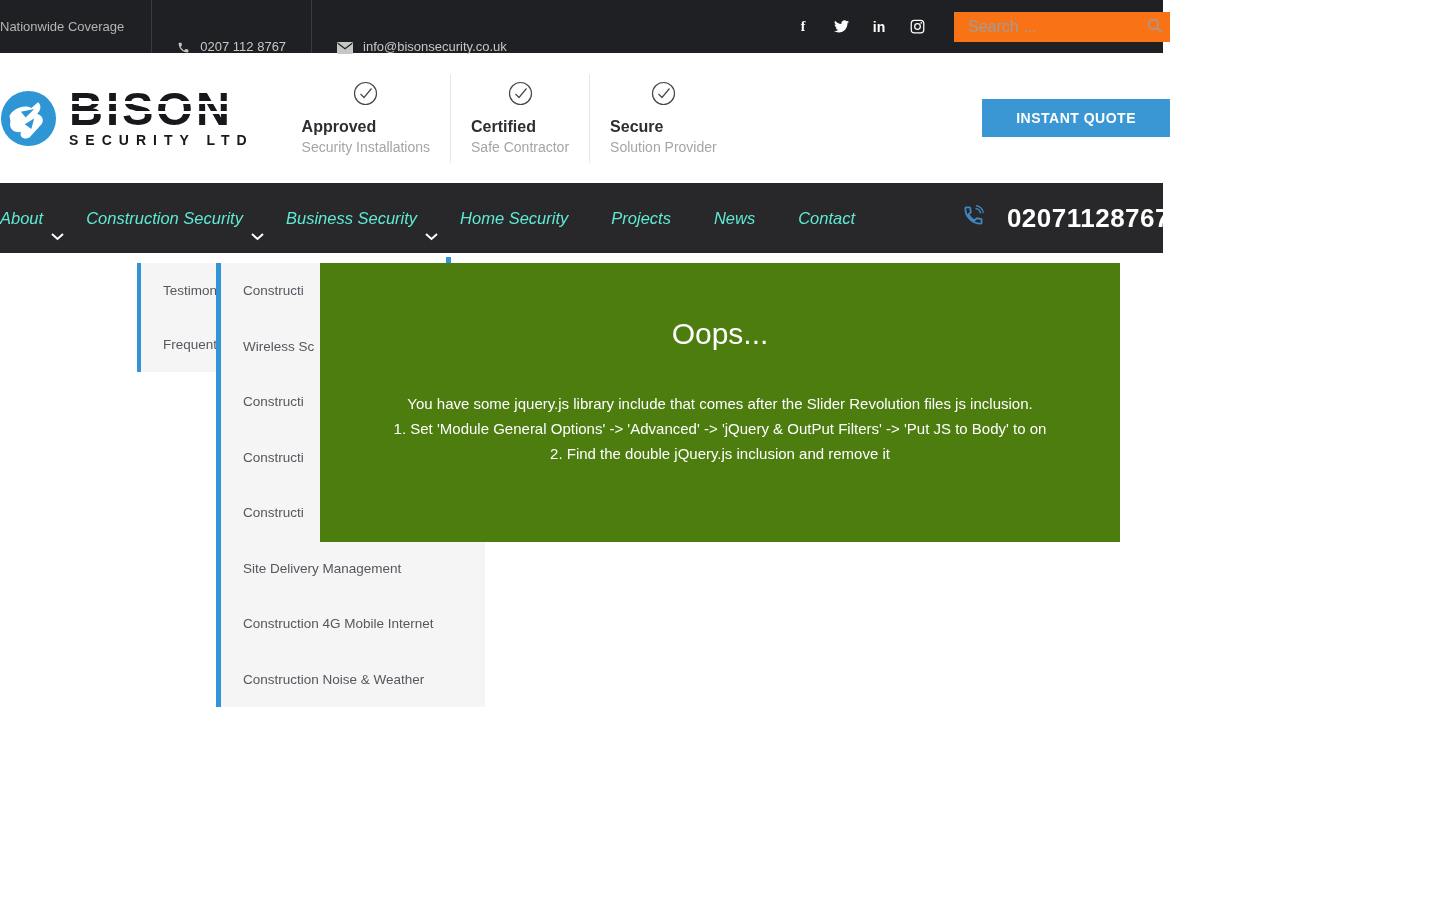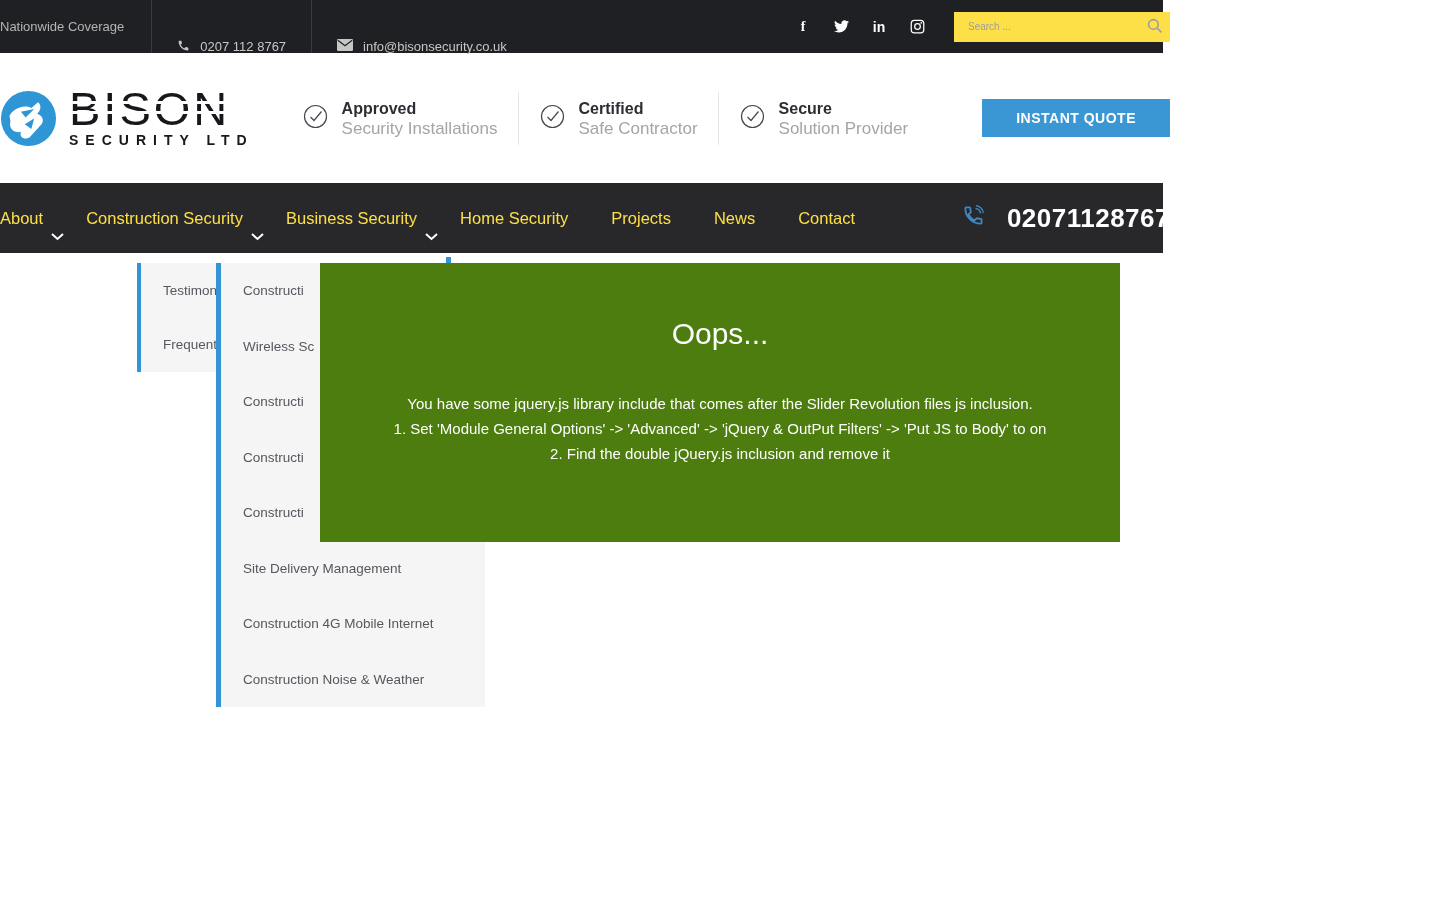--- a/index.html
+++ b/index.html
@@ -7,61 +7,61 @@
               font-family:"Liberation Sans", sans-serif; }
   .page { position:relative; width:1163px; height:900px; }
   .container { width:1170px; margin:0 auto; position:relative; }
 
   
   .topbar { height:53px; background:#1f2023; }
   .topbar .container { height:53px; display:flex; align-items:center; justify-content:space-between; }
   .topbar-left { display:flex; align-items:center; height:100%; }
   .coverage { color:#b4b4b4; font-size:13px; margin-right:27px; }
   .tb-sep { width:1px; height:53px; background:#3a3b3e; }
-  .tb-item { display:flex; align-items:flex-start; gap:10px; color:#c6c6c6; font-size:13px; padding:0 25px;margin-top:40px; }
+  .tb-item { display:flex; align-items:flex-end; gap:10px; color:#c6c6c6; font-size:13px; padding:0 25px;margin-top:40px; }
   .tb-item svg { display:block; }
   .topbar-right { display:flex; align-items:center; }
   .social { display:flex; align-items:center; gap:20px; margin-right:28px; }
   .social a { color:#ffffff; text-decoration:none; font-size:14px; font-weight:bold;
               width:18px; text-align:center; display:inline-block; }
   .social svg { display:block; margin:0 auto; }
   .searchbox { position:relative; width:216px; height:30px; }
-  .searchbox input { width:100%; height:100%; background:#fde047; border:none; outline:none;
-                     padding:0 30px 0 14px; font-size:10px; color:#444; font-family:"Liberation Sans",sans-serif; }
+  .searchbox input { width:100%; height:100%; background:#f97316; border:none; outline:none;
+                     padding:0 30px 0 14px; font-size:16px; color:#444; font-family:"Liberation Sans",sans-serif; }
   .searchbox input::placeholder { color:#9d9d9d; }
   .search-btn { position:absolute; right:6px; top:6px; width:18px; height:18px; border:none;
                 background:transparent; cursor:pointer; padding:0; }
 
   
   .header { height:130px; background:#ffffff; }
   .header .container { height:130px; display:flex; align-items:center; }
   .logo { display:flex; align-items:center; gap:12px; }
   .logo-mark { width:57px; height:57px; }
   .logo-text { position:relative; }
-  .logo-title { font-size:47px; font-weight:normal; color:#17181b; letter-spacing:3px; line-height:40px; }
+  .logo-title { font-size:47px; font-weight:bold; color:#17181b; letter-spacing:3px; line-height:40px; }
   .logo-stripe { position:absolute; left:0; right:0; height:3px; background:#ffffff; }
   .stripe-1 { top:12px; } .stripe-2 { top:22px; }
   .logo-subtitle { font-size:14px; font-weight:bold; color:#17181b; letter-spacing:7px; margin-top:3px; }
 
   .badges { display:flex; align-items:center; margin-left:28px; }
-  .badge { display:flex; align-items:center; gap:13px; padding:6px 20px; }
+  .badge { display:flex; align-items:center; gap:5px; padding:6px 20px;flex-direction:column; }
   .badge + .badge { border-left:1px solid #e7e7e7; }
   .badge-title { font-size:16px; color:#2c2e33; font-weight:600; line-height:21px; }
-  .badge-sub { font-size:17px; color:#a5a5a5; line-height:20px; }
+  .badge-sub { font-size:14px; color:#a5a5a5; line-height:20px; }
 
   .quote-btn { margin-left:auto; background:#3b97d3; color:#ffffff; border:none; cursor:pointer;
                font-size:14px; font-weight:bold; letter-spacing:0.5px; padding:0 34px; height:38px;
                font-family:"Liberation Sans",sans-serif; }
 
   
   .nav { height:70px; background:#28282b; }
   .nav .container { height:70px; display:flex; align-items:center; }
   .nav ul { list-style:none; display:flex; gap:43px; }
   .nav li { position:relative; }
-  .nav-link { color:#fde047; font-size:16.5px; text-decoration:none; cursor:pointer; }
+  .nav-link { color:#5eead4; font-size:16.5px; font-style:italic; text-decoration:none; cursor:pointer; }
   .nav-caret { position:absolute; right:-21px; bottom:-17px; }
   .nav-phone { margin-left:auto; display:flex; align-items:center; gap:22px; }
   .nav-phone-number { color:#ffffff; font-size:26px; font-weight:bold; letter-spacing:0.5px; }
 
   
   .dropdown { position:absolute; background:#f5f5f6; }
   .dd-about { left:137px; top:263px; width:183px; height:109px; border-left:4px solid #3294d4; z-index:10; }
   .dd-construction { left:216px; top:263px; width:269px; height:444px; border-left:5px solid #3294d4; z-index:20; }
   .dd-item { height:55.5px; display:flex; align-items:center; padding-left:22px;
              font-size:13.5px; color:#54575c; white-space:nowrap; overflow:hidden; cursor:pointer; }

